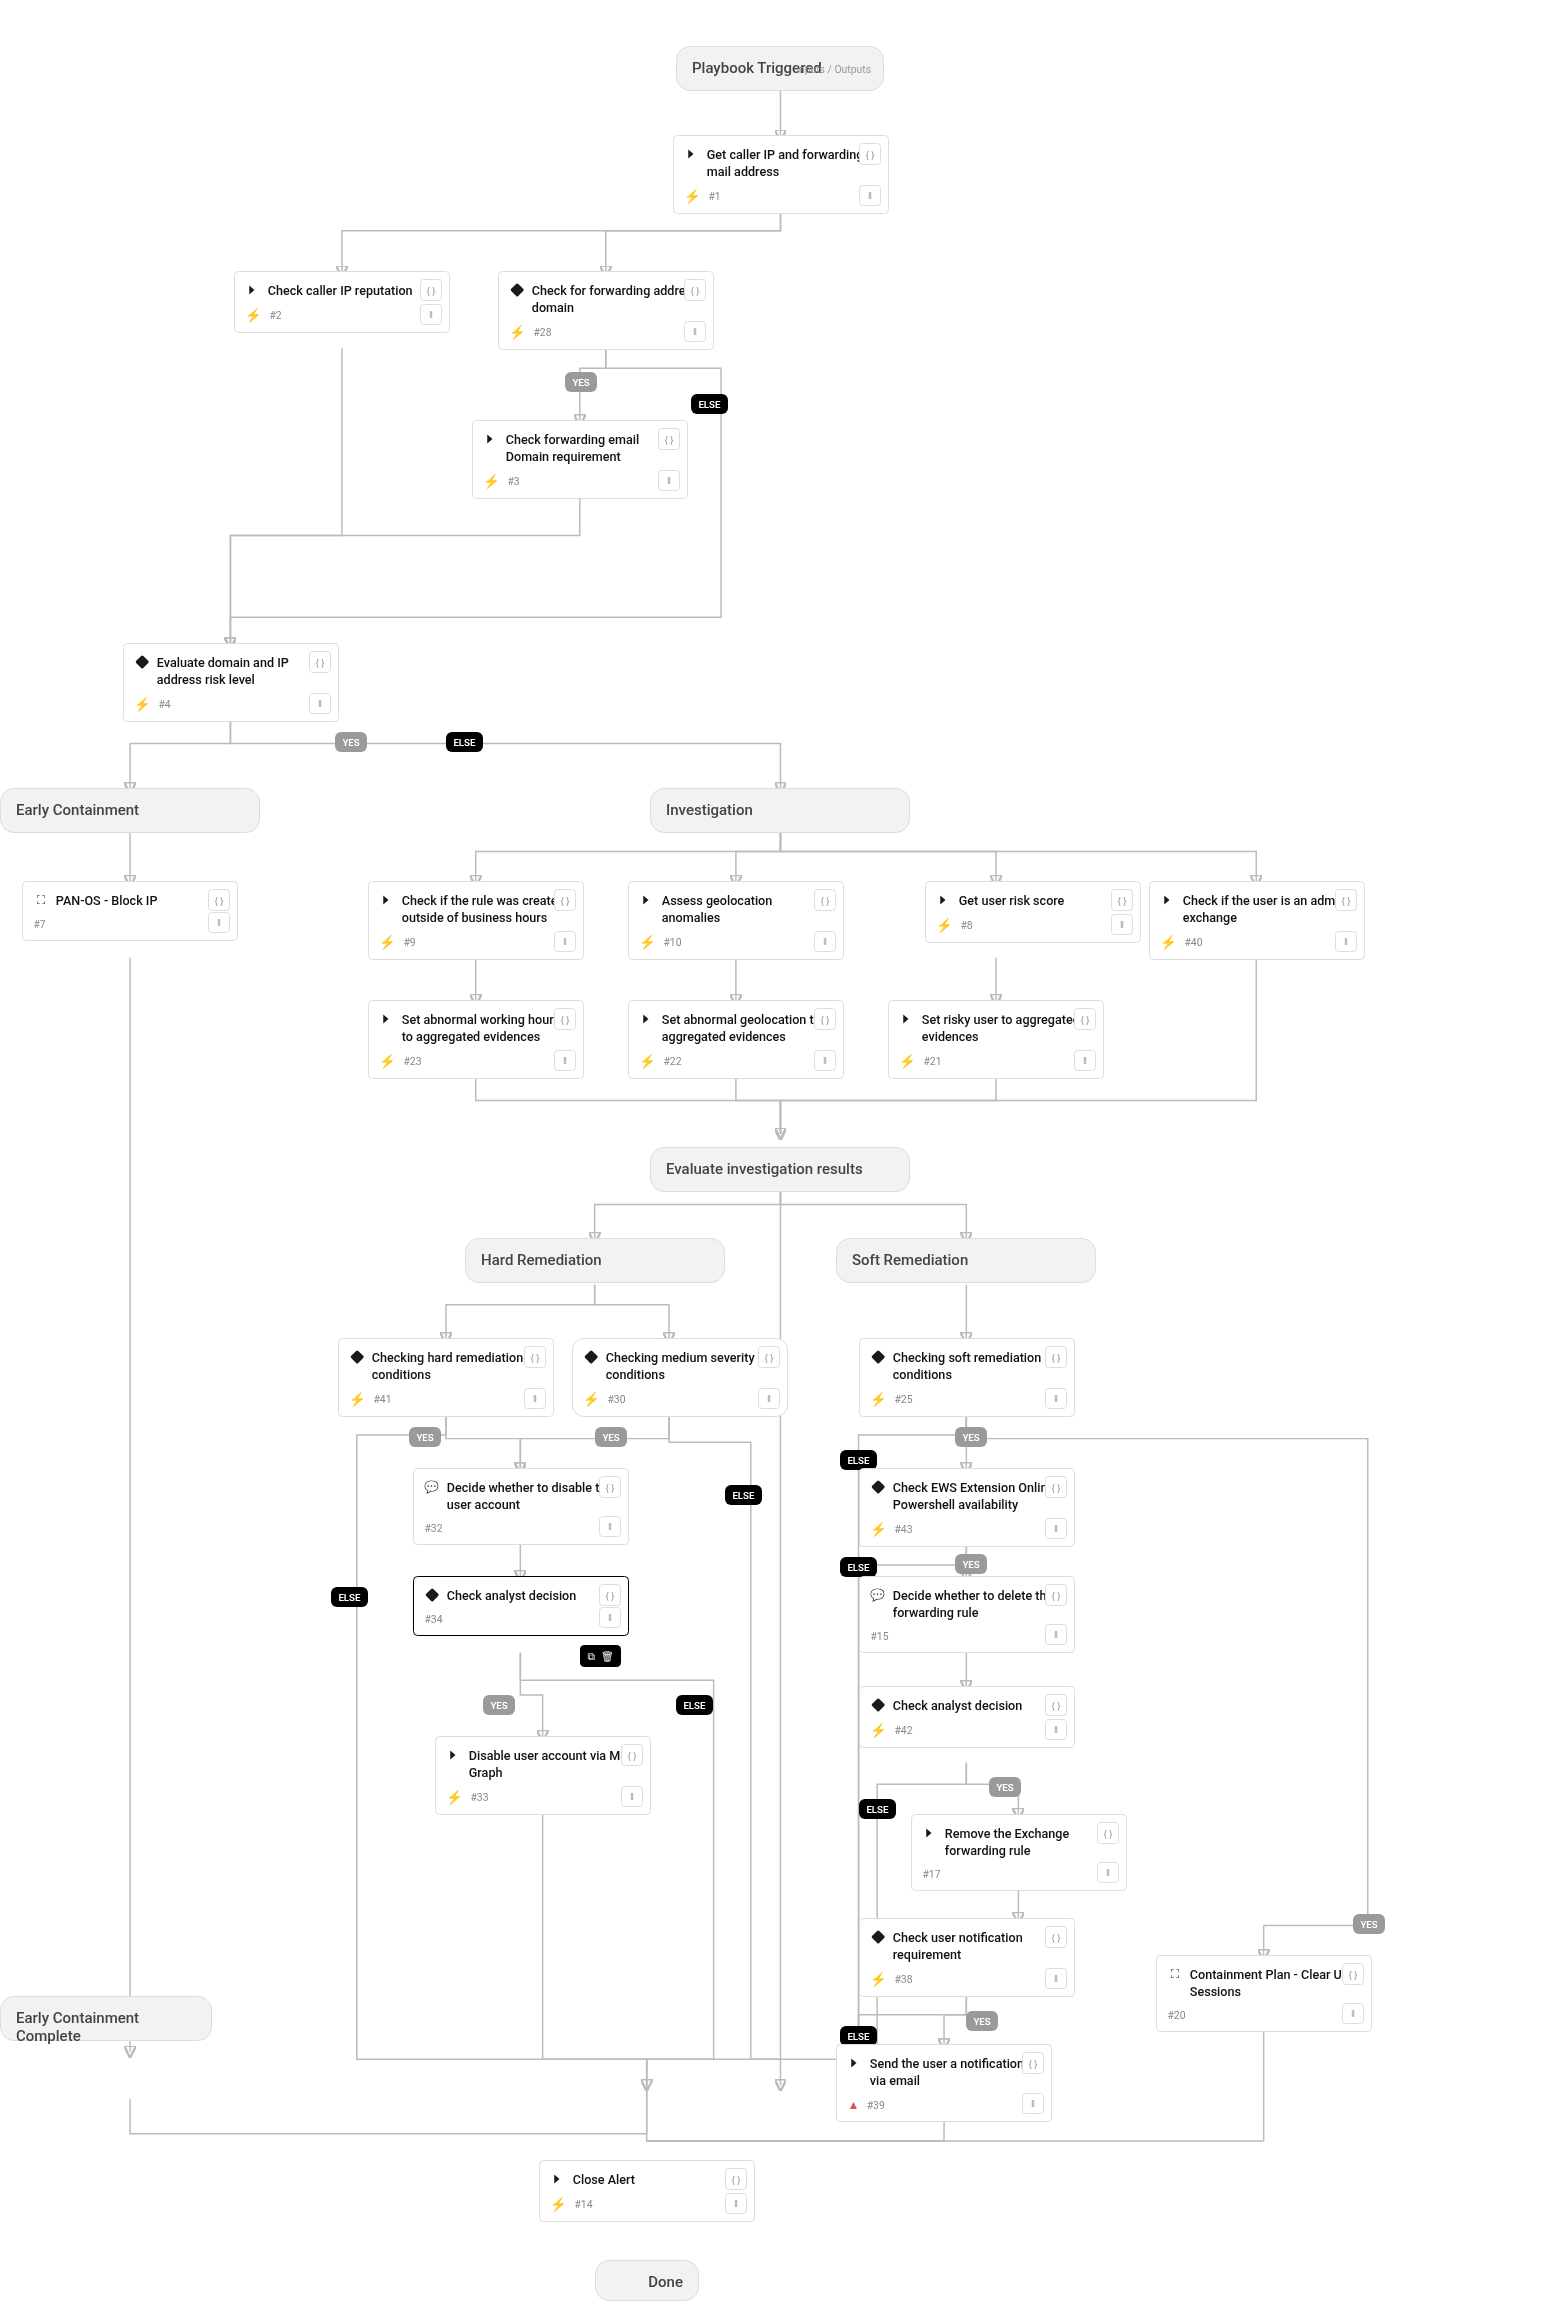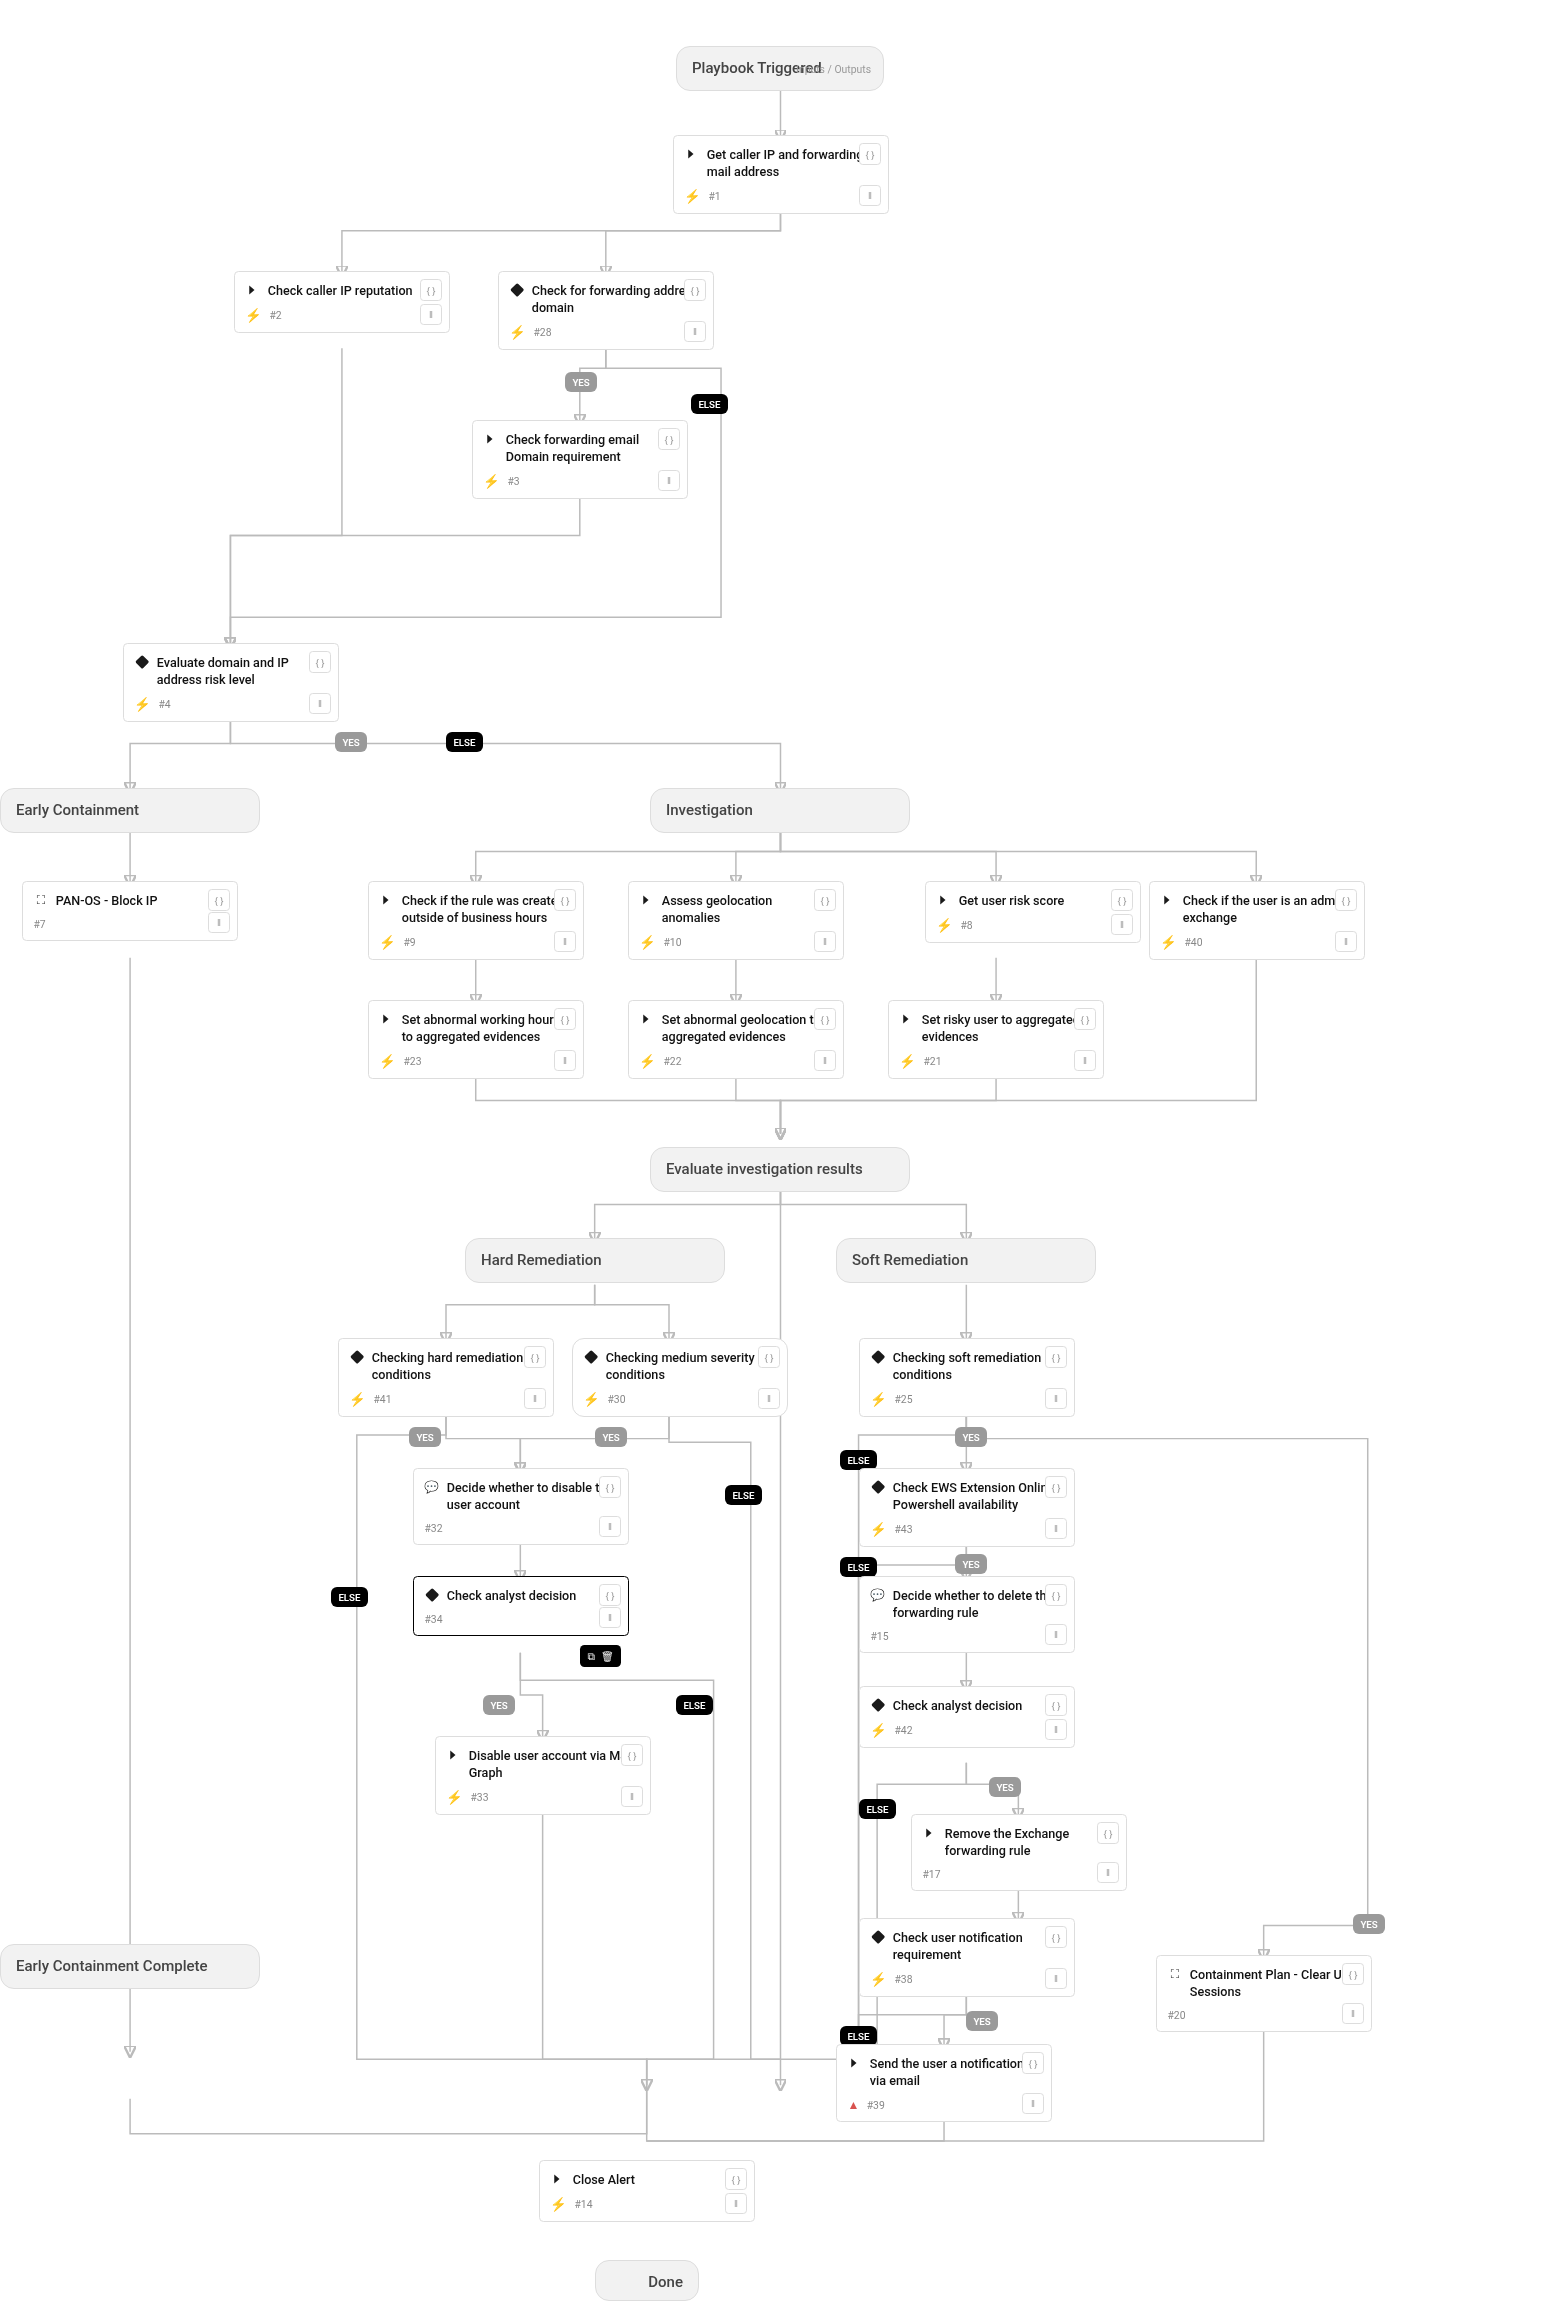--- a/index.html
+++ b/index.html
@@ -552,21 +552,21 @@
         <span class="ico tree">⛶</span>
         <span class="title">Containment Plan - Clear User Sessions</span>
       </div>
   <div class="card-bot">
         <span class="tid">#20</span>
       </div>
   <div class="card-corner"><span class="cbtn">{ }</span></div>
   <div class="card-corner2"><span class="cbtn">‖</span></div>
 </div>
 
-<div class="section" style="left:0px;top:1944px;width:260px;height:45px;"><span>Early Containment Complete</span></div>
+<div class="section" style="left:0px;top:1996px;width:212px;height:45px;"><span>Early Containment Complete</span></div>
 
 <div class="card" style="left:539px;top:2160px;">
   <div class="card-top">
         <span class="ico">
           <svg width="12" height="12" viewBox="0 0 16 16">
             <path d="M3 2 L10 8 L3 14 Z" fill="#1a1a1a"></path>
           </svg>
         </span>
         <span class="title">Close Alert</span>
       </div>

